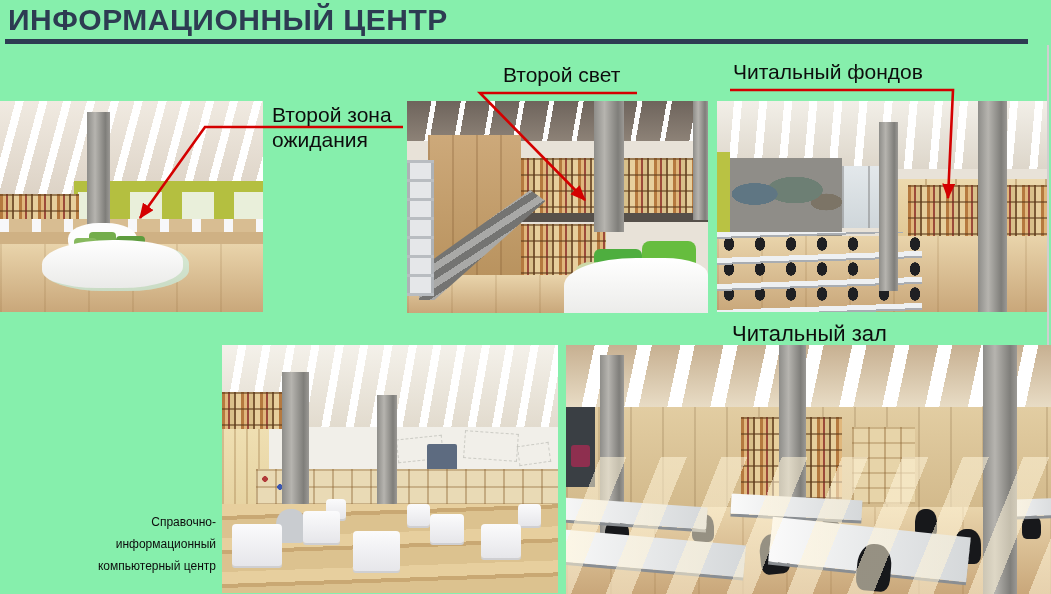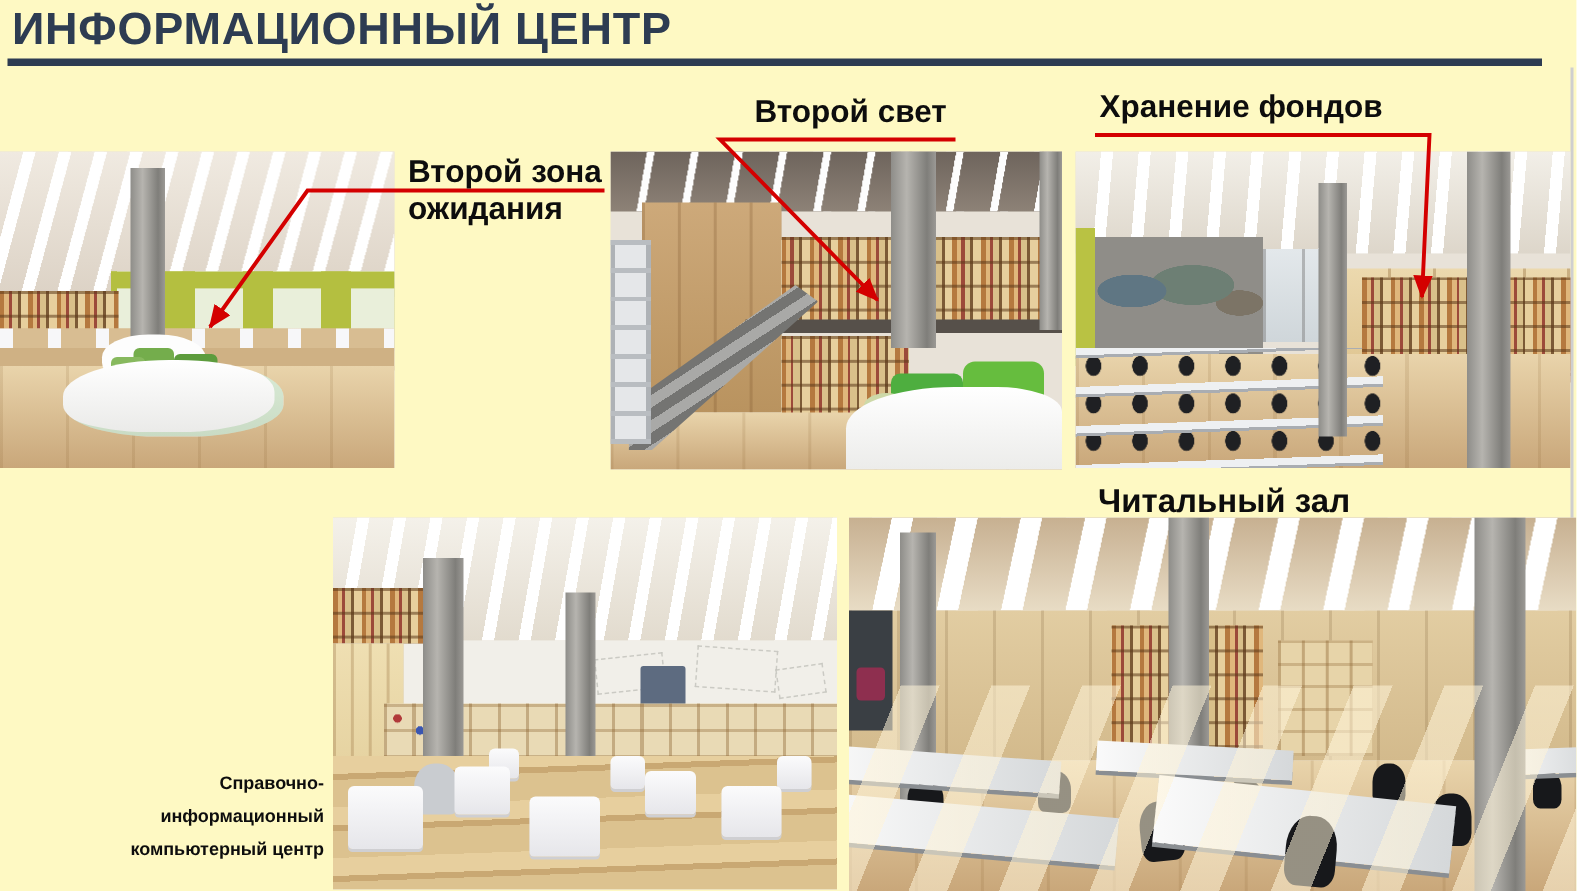--- a/index.html
+++ b/index.html
@@ -1,24 +1,24 @@
 <!DOCTYPE html>
 <html><head>
 <meta charset="utf-8">
 <style>
   html,body{margin:0;padding:0;background:#fff;}
-  .slide{position:relative;width:1051px;height:594px;background:#fef9c3;overflow:hidden;
+  .slide{position:relative;width:1051px;height:594px;background:#86efac;overflow:hidden;
          font-family:"Liberation Sans",sans-serif;}
   
   .title{position:absolute;left:8px;top:3px;font-size:30px;font-weight:bold;
          letter-spacing:.5px;color:#2d3c52;white-space:nowrap;}
   .title-rule{position:absolute;left:5px;top:39px;width:1023px;height:5px;background:#2d3c52;}
   .slide-edge{position:absolute;left:1047px;top:45px;width:2px;height:549px;background:#cfcfcf;}
   
-  .lbl{position:absolute;font-weight:bold;color:#0d0d0d;white-space:pre-line;}
+  .lbl{position:absolute;font-weight:normal;color:#0d0d0d;white-space:pre-line;}
   .lbl-soft{left:272px;top:102px;font-size:21px;line-height:25px;}
   .lbl-second{left:503px;top:63px;font-size:21px;}
   .lbl-storage{left:733px;top:60px;font-size:21px;}
   .lbl-reading{left:732px;top:321px;font-size:22px;text-align:center;}
   .lbl-computer{left:18px;top:511px;width:198px;font-size:12px;line-height:22px;text-align:right;}
   .arrows{position:absolute;left:0;top:0;pointer-events:none;}
   
   .render{position:absolute;overflow:hidden;background:#e8e2d8;}
   .render *{position:absolute;}
   .r1{left:0;top:101px;width:263px;height:211px;}
@@ -286,19 +286,19 @@
       </marker>
     </defs>
     <polyline points="403,127 205,127 140,218" fill="none" stroke-width="2.6" marker-end="url(#ah)" stroke="#d40000"></polyline>
     <polyline points="637,93 480,93 585,200" fill="none" stroke-width="2.6" marker-end="url(#ah)" stroke="#d40000"></polyline>
     <polyline points="730,90 953,90 948,198" fill="none" stroke-width="2.6" marker-end="url(#ah)" stroke="#d40000"></polyline>
   </svg>
 
   <div class="lbl lbl-soft">Второй зона
 ожидания</div>
   <div class="lbl lbl-second">Второй свет</div>
-  <div class="lbl lbl-storage">Хранение фондов</div>
+  <div class="lbl lbl-storage">Читальный фондов</div>
   <div class="lbl lbl-reading">Читальный зал</div>
   <div class="lbl lbl-computer">Справочно-
 информационный
 компьютерный центр</div>
 
 </div>
 
 </body></html>

